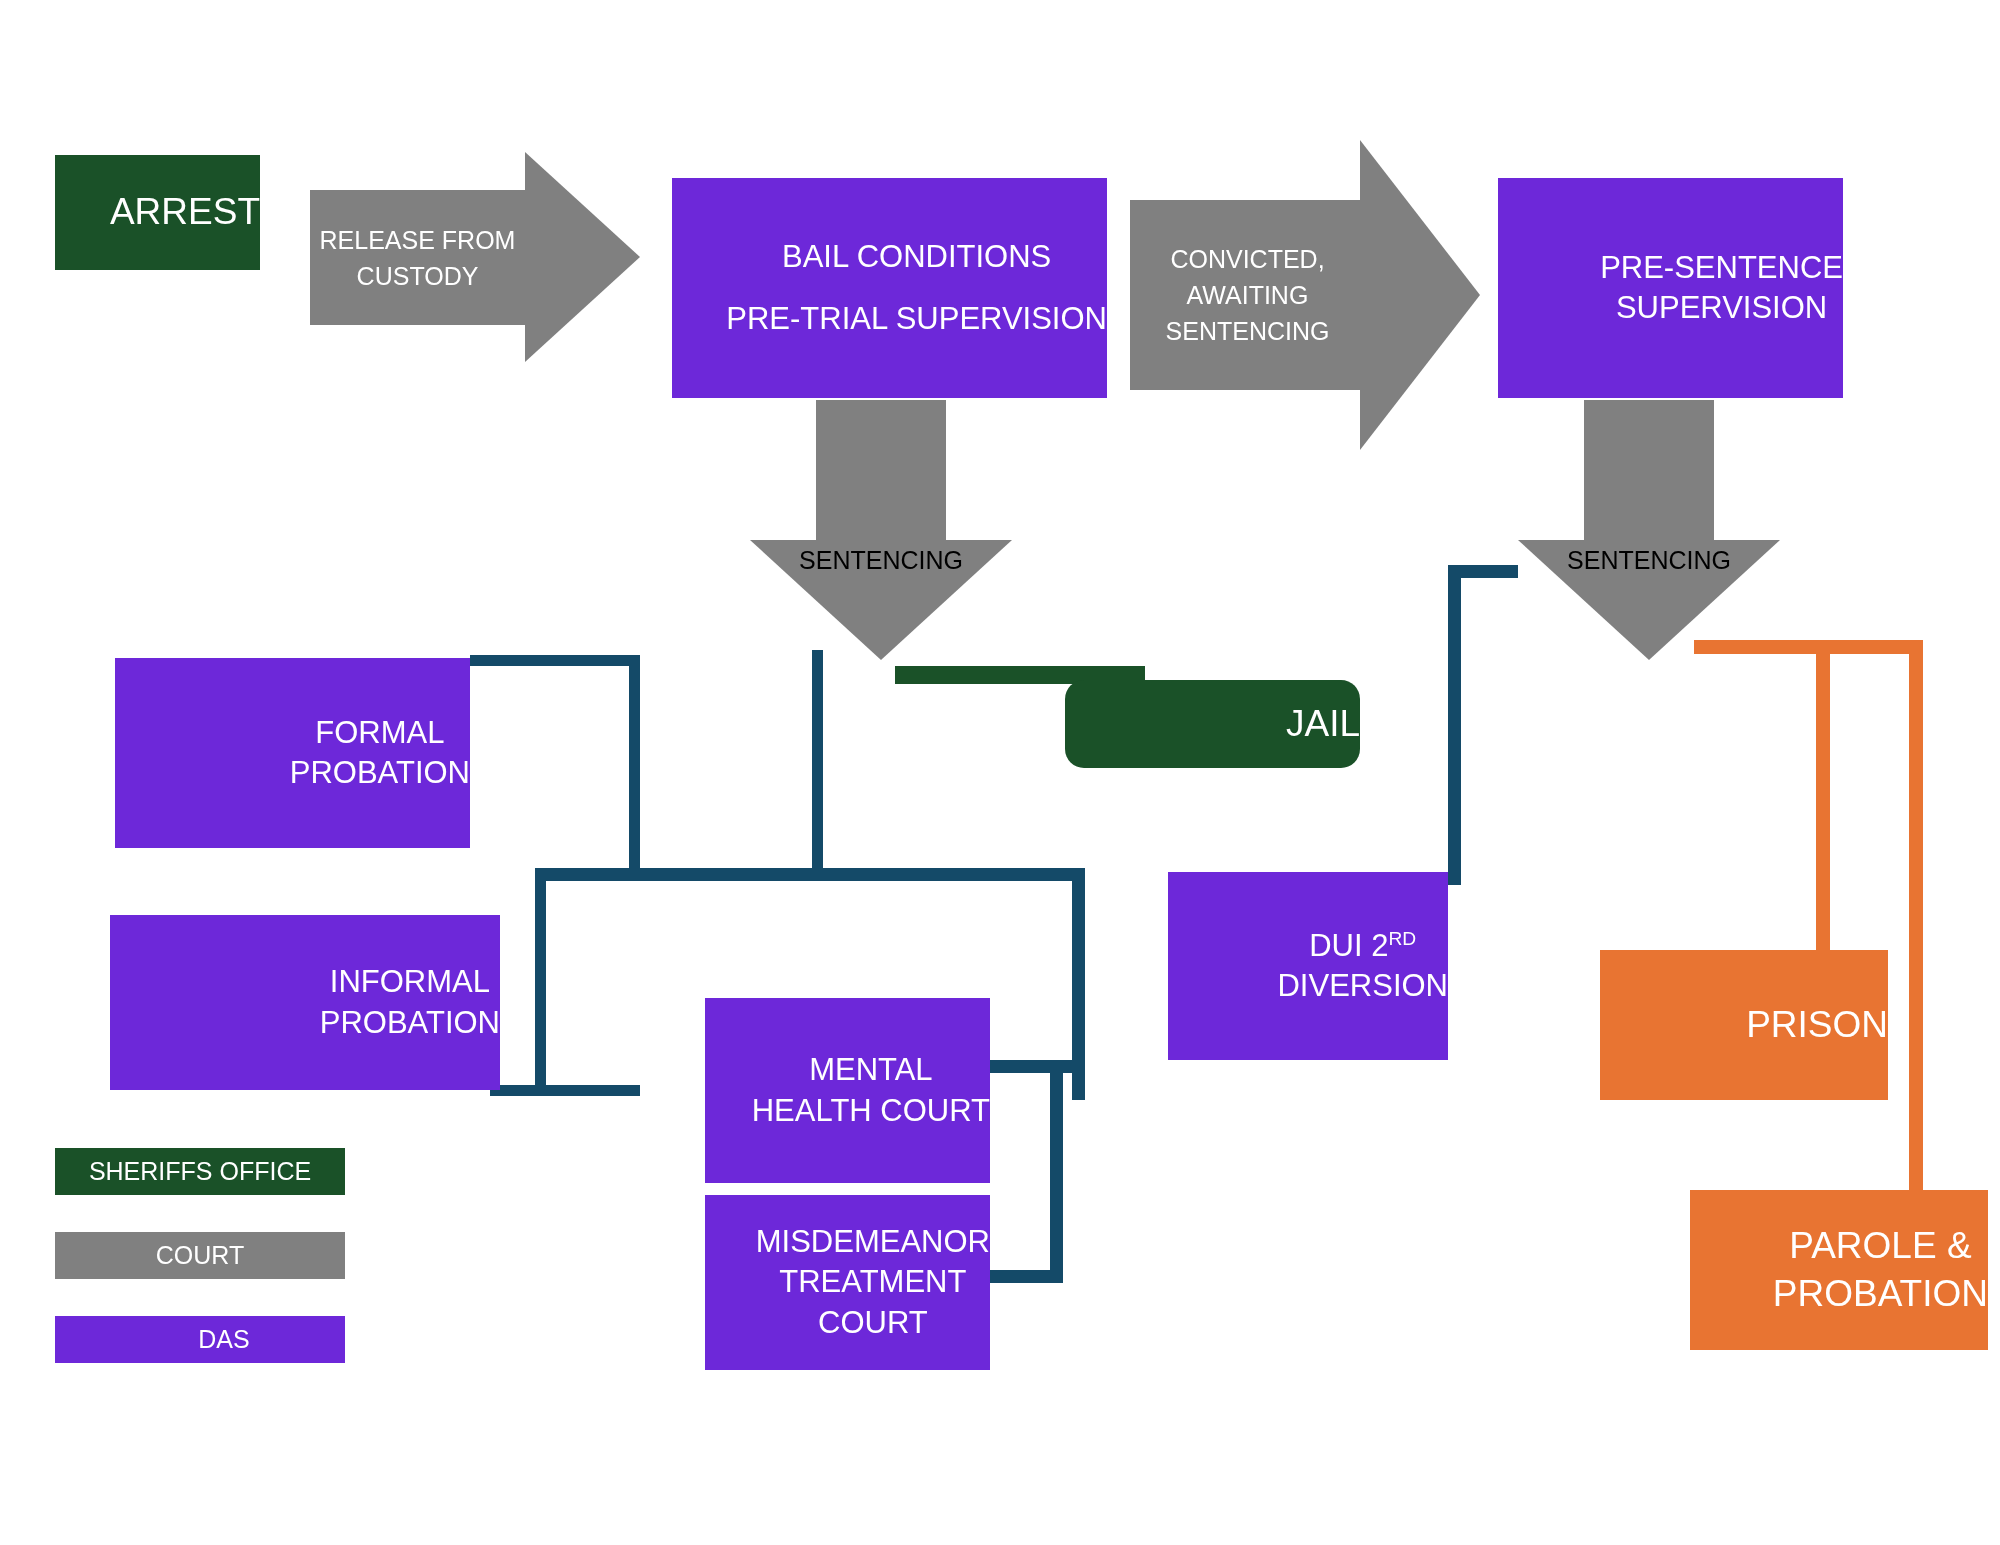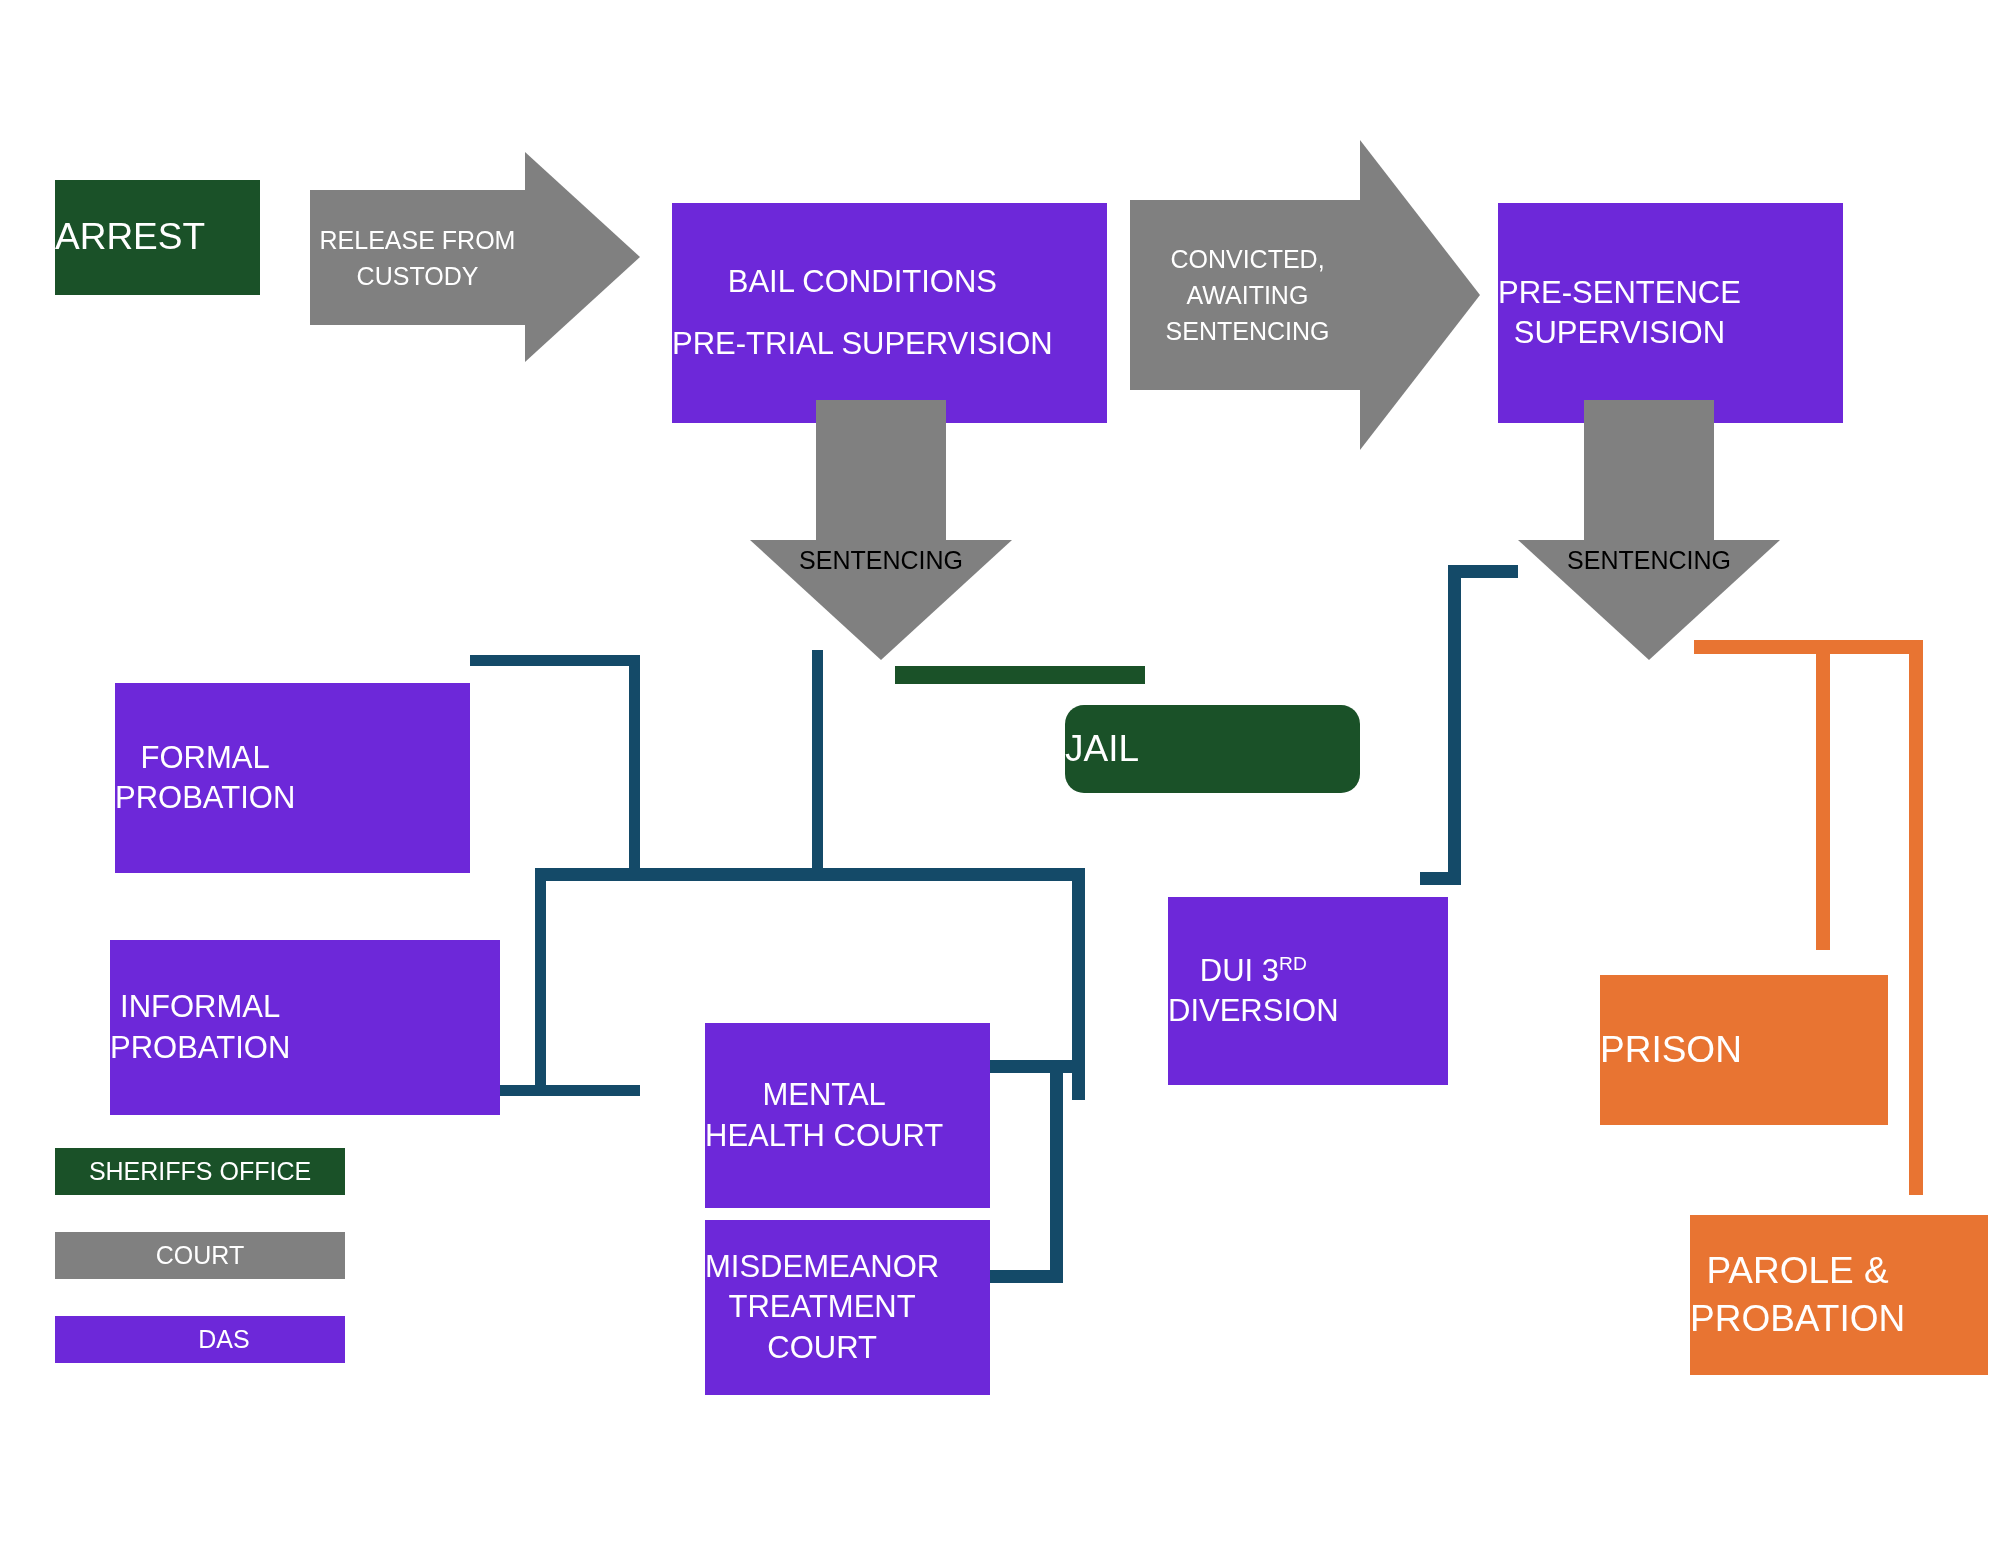--- a/index.html
+++ b/index.html
@@ -15,27 +15,26 @@
     position: relative;
     width: 2000px;
     height: 1545px;
     background: #ffffff;
     overflow: hidden;
   }
   .box {
     position: absolute;
     display: flex;
     align-items: center;
-    justify-content: flex-start;
+    justify-content: flex-end;
     text-align: center;
     color: #ffffff;
     line-height: 1.30;
     box-sizing: border-box;
     white-space: pre-line;
-    margin-top: 25px;
   }
   .green  { background: #1a5128; }
   .navy   { background: #6d28d9; }
   .orange { background: #e87432; }
   .grey   { background: #808080; }
 
   
   .line {
     position: absolute;
   }
@@ -187,21 +186,21 @@
 HEALTH COURT</span>
   </div>
 
   <div class="box navy" style="left:705px; top:1195px; width:285px; height:175px; font-size:31px;">
     <span>MISDEMEANOR
 TREATMENT
 COURT</span>
   </div>
 
   <div class="box navy" style="left:1168px; top:872px; width:280px; height:188px; font-size:31px;">
-    <span><span>DUI 3</span><sup>RD</sup><span>
+    <span><span>DUI 2</span><sup>RD</sup><span>
 DIVERSION</span></span>
   </div>
 
   <div class="box green" style="left:1065px; top:680px; width:295px; height:88px; font-size:37px;border-radius:19px;">
     <span>JAIL</span>
   </div>
 
   <div class="box orange" style="left:1600px; top:950px; width:288px; height:150px; font-size:37px;">
     <span>PRISON</span>
   </div>

